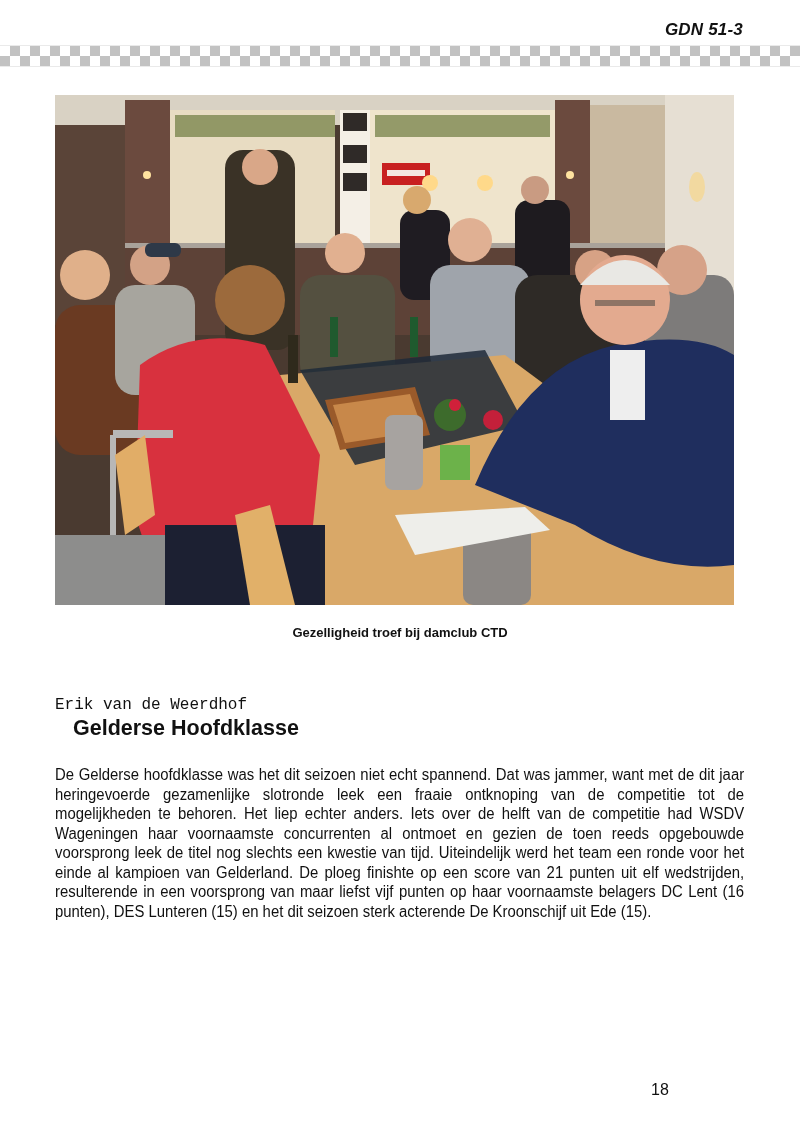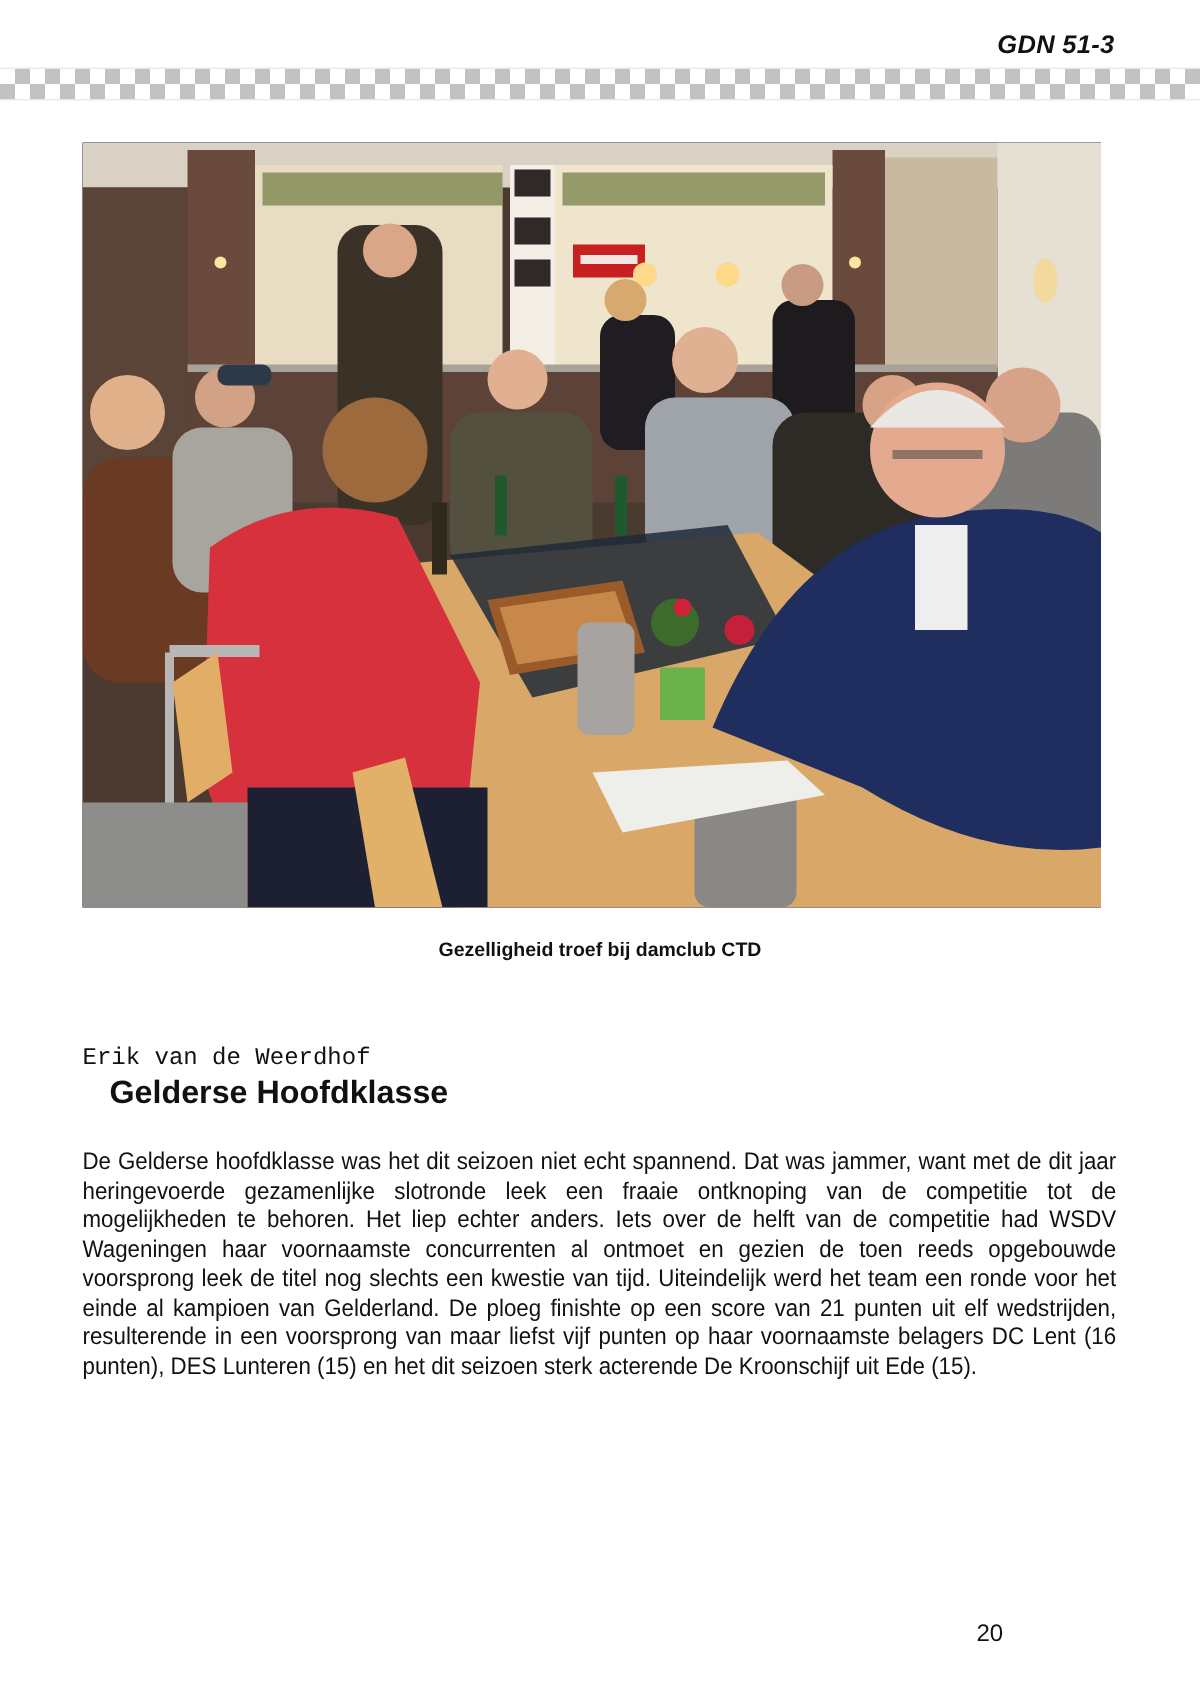--- a/index.html
+++ b/index.html
@@ -155,13 +155,13 @@
     <rect x="0" y="440" width="110" height="70" fill="#8d8d8c"></rect>
   </svg>
 </div>
 
 <div class="caption">Gezelligheid troef bij damclub CTD</div>
 
 <h2 class="article-title">Gelderse Hoofdklasse</h2>
 <div class="article-author">Erik van de Weerdhof</div>
 <p class="article-body">De Gelderse hoofdklasse was het dit seizoen niet echt spannend. Dat was jammer, want met de dit jaar heringevoerde gezamenlijke slotronde leek een fraaie ontknoping van de competitie tot de mogelijkheden te behoren. Het liep echter anders. Iets over de helft van de competitie had WSDV Wageningen haar voornaamste concurrenten al ontmoet en gezien de toen reeds opgebouwde voorsprong leek de titel nog slechts een kwestie van tijd. Uiteindelijk werd het team een ronde voor het einde al kampioen van Gelderland. De ploeg finishte op een score van 21 punten uit elf wedstrijden, resulterende in een voorsprong van maar liefst vijf punten op haar voornaamste belagers DC Lent (16 punten), DES Lunteren (15) en het dit seizoen sterk acterende De Kroonschijf uit Ede (15).</p>
 
-<div class="page-number">20</div>
+<div class="page-number">18</div>
 
 </body></html>

